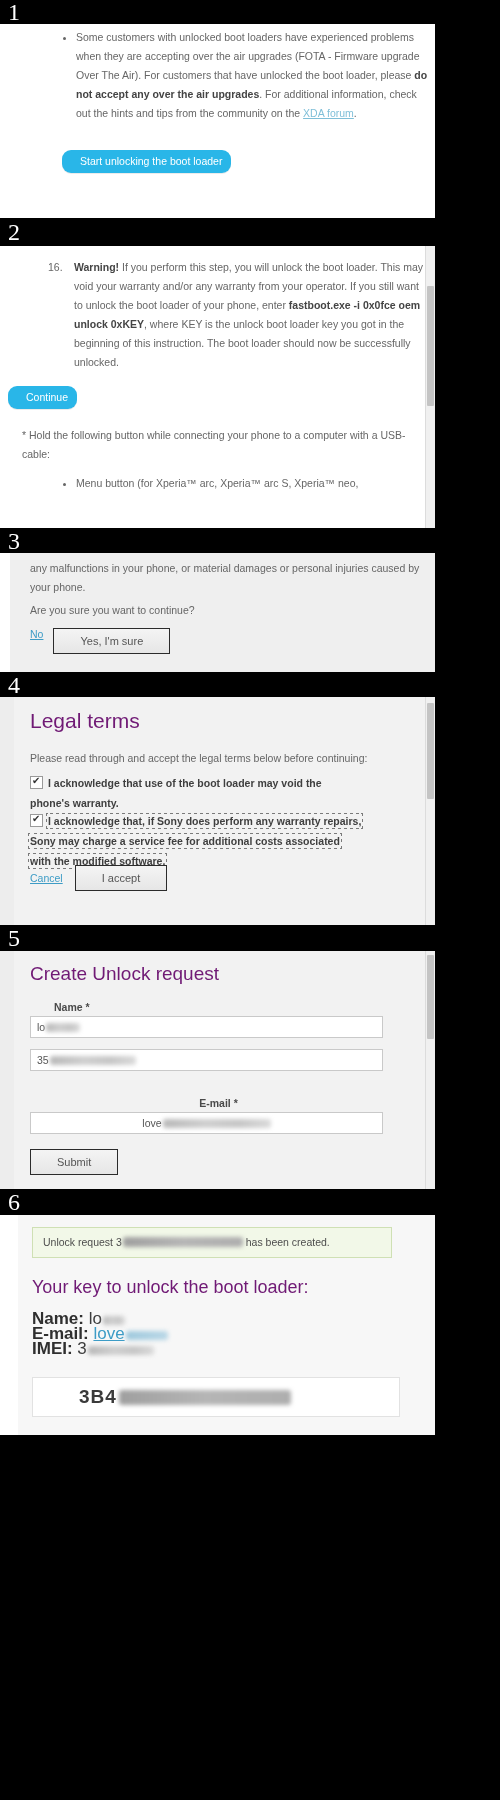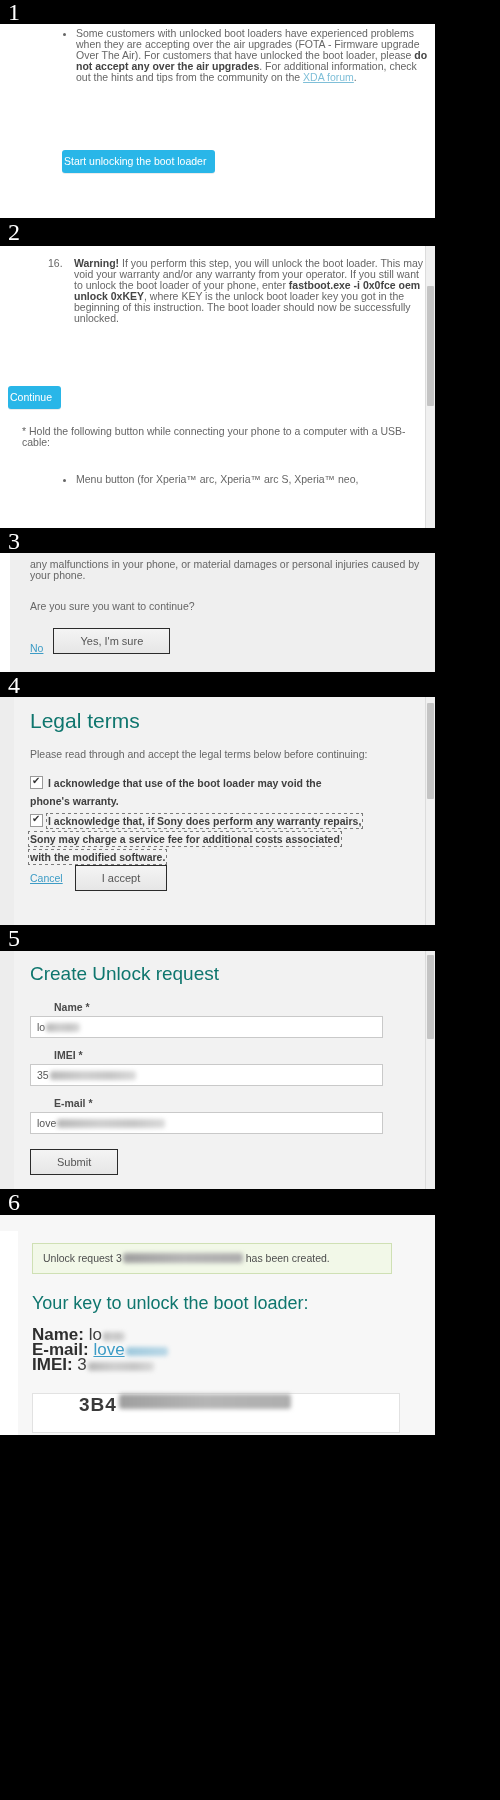--- a/index.html
+++ b/index.html
@@ -82,21 +82,21 @@
   .left-edge {
     position: absolute;
     left: 0; top: 0; bottom: 0;
     width: 14px;
     background: #ededed;
   }
 
   .body-text {
     color: #666666;
     font-size: 10.5px;
-    line-height: 11px;
+    line-height: 19px;
   }
   .body-text b, .body-text strong { color: #444; }
 
   ul.bullets {
     margin: 0;
     padding: 0 0 0 14px;
     list-style: disc;
   }
   ul.bullets li { margin: 0 0 2px 0; }
   ol.steps {
@@ -113,23 +113,23 @@
     color: #3d9cc6;
     text-decoration: underline;
   }
 
   
   .btn-cyan {
     display: inline-block;
     background: #29b6e8;
     color: #ffffff;
     font-size: 10.5px;
-    padding: 5px 9px 6px 2px;
+    padding: 5px 9px 6px 18px;
     border: 0;
-    border-radius: 3px;
+    border-radius: 9px;
     line-height: 12px;
     box-shadow: 0 1px 0 rgba(0,0,0,0.08);
   }
 
   
   .btn-grey {
     display: inline-block;
     background: #ededed;
     background: linear-gradient(#f4f4f4, #e6e6e6);
     border: 1px solid #2b2b2b;
@@ -153,21 +153,21 @@
     content: "✔";
     position: absolute;
     left: 1px;
     top: -2px;
     font-size: 10px;
     color: #333;
     line-height: 12px;
   }
 
   .h-title {
-    color: #0f766e;
+    color: #701a75;
     font-weight: normal;
     margin: 0;
   }
   .legal-title { font-size: 21px; }
   .form-title  { font-size: 19px; }
   .key-title   { font-size: 18px; }
 
   .lbl {
     font-size: 10.5px;
     font-weight: bold;
@@ -211,20 +211,21 @@
     padding: 7px 10px;
     line-height: 15px;
   }
 
   .keybox {
     box-sizing: border-box;
     background: #ffffff;
     border: 1px solid #e2e2e2;
     height: 40px;
     display: flex;
+    align-items: center;
     padding-left: 46px;
     font-size: 19px;
     letter-spacing: 1px;
     color: #3a3a3a;
     font-weight: bold;
   }
 
   .kv {
     font-size: 17px;
     color: #3d3d3d;
@@ -299,21 +300,21 @@
   </div>
 
   <div class="panel grey-bg" style="top:553px;height:119px;">
     <div class="page grey-bg" style="top:0;height:119px;">
       <div class="left-edge" style="background:#ffffff;width:10px;"></div>
 
       <div class="body-text" style="position:absolute;left:30px;top:6px;width:400px;">any malfunctions in your phone, or material damages or personal injuries caused by your phone.</div>
 
       <div class="body-text" style="position:absolute;left:30px;top:48px;width:400px;">Are you sure you want to continue?</div>
 
-      <div style="position:absolute;left:30px;top:75px;display:flex;align-items:flex-end;gap:10px;">
+      <div style="position:absolute;left:30px;top:75px;display:flex;align-items:flex-start;gap:10px;">
         <a class="link-blue" href="#" style="font-size:10.5px;">No</a>
         <span class="btn-grey">Yes, I'm sure</span>
       </div>
     </div>
   </div>
 
   <div class="sep" style="top:672px;height:25px;">
     <span class="num">4</span>
   </div>
 
@@ -357,45 +358,44 @@
       <h1 class="h-title form-title" style="position:absolute;left:30px;top:12px;">Create Unlock request</h1>
 
       <div style="position:absolute;left:30px;top:50px;">
         <div class="lbl">Name *</div>
         <div class="field">
           <span>lo</span><span class="redact" style="width:34px;"></span>
         </div>
       </div>
 
       <div style="position:absolute;left:30px;top:98px;">
-        <div class="lbl">IMEI *</div>
         <div class="field">
           <span>35</span><span class="redact" style="width:86px;"></span>
         </div>
       </div>
 
-      <div style="position:absolute;left:30px;top:146px;">
+      <div style="position:absolute;left:30px;top:146px;text-align:center;">
         <div class="lbl">E-mail *</div>
         <div class="field">
           <span>love</span><span class="redact" style="width:108px;"></span>
         </div>
       </div>
 
       <div style="position:absolute;left:30px;top:198px;">
         <span class="btn-grey">Submit</span>
       </div>
     </div>
   </div>
 
   <div class="sep" style="top:1189px;height:26px;">
     <span class="num">6</span>
   </div>
 
   <div class="panel" style="top:1215px;height:220px;background:#f7f7f7;">
-    <div class="page" style="top:16px;height:220px;background:#f7f7f7;">
+    <div class="page" style="top:0;height:220px;background:#f7f7f7;">
       <div class="left-edge" style="background:#ffffff;width:18px;"></div>
 
       <div class="notice" style="position:absolute;left:32px;top:12px;width:360px;">
         <span>Unlock request 3</span><span class="redact redact-dark" style="width:120px;height:10px;"></span><span> has been created.</span>
       </div>
 
       <h1 class="h-title key-title" style="position:absolute;left:32px;top:62px;">Your key to unlock the boot loader:</h1>
 
       <div style="position:absolute;left:32px;top:96px;">
         <div class="kv">

